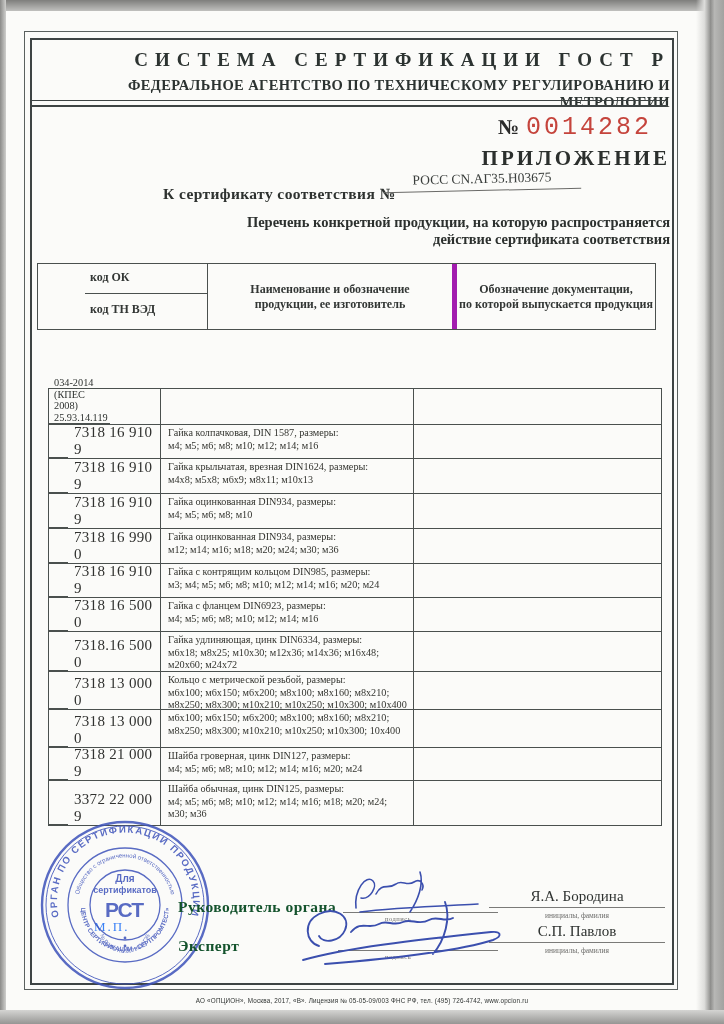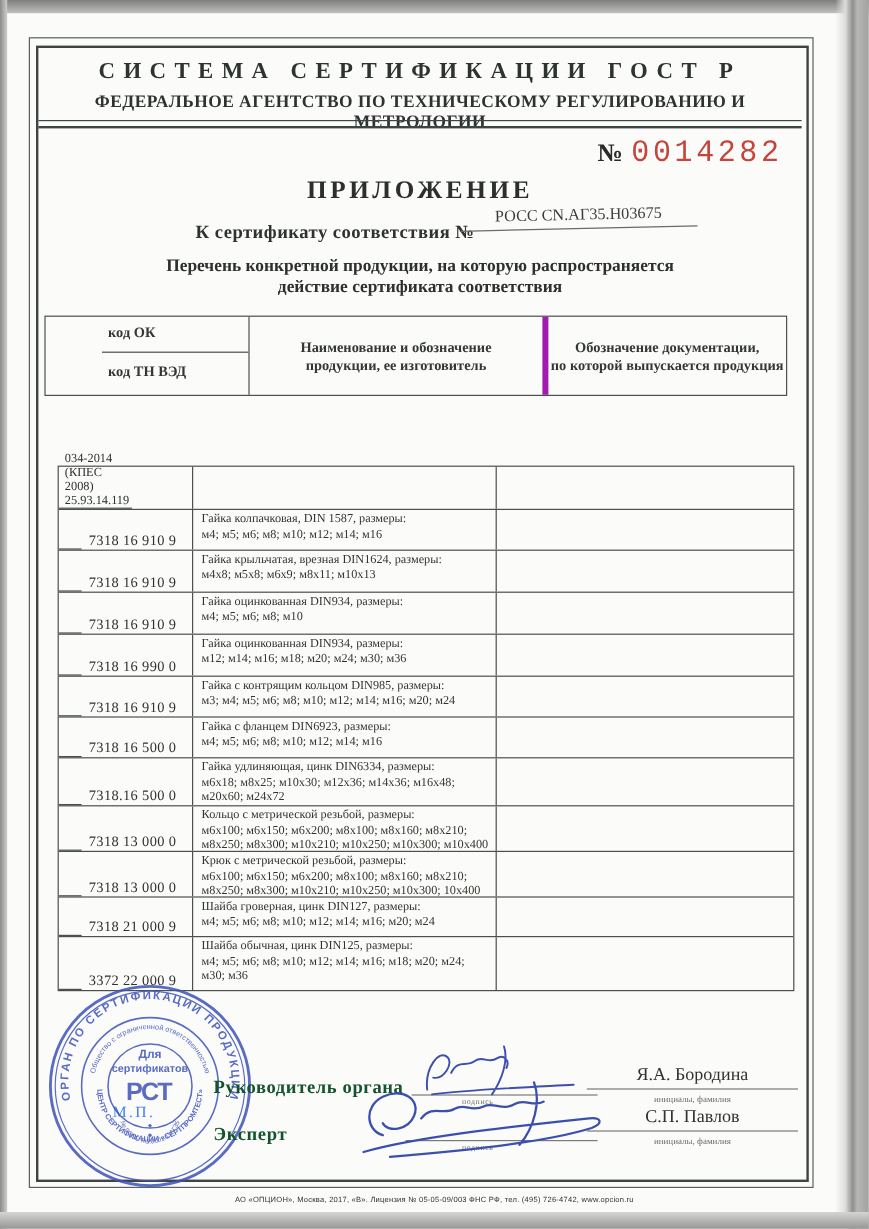--- a/index.html
+++ b/index.html
@@ -15,21 +15,21 @@
   .edge-left{position:absolute;left:0;top:0;width:6px;height:1024px;background:linear-gradient(90deg,#8b8b89,#cfcfcd);}
   .edge-right{position:absolute;right:0;top:0;width:28px;height:1024px;
     background:linear-gradient(90deg,rgba(250,250,248,0) 0%,#dddddb 30%,#8f8f8d 52%,#b7b7b5 66%,#a2a2a0 100%);}
   .edge-bottom{position:absolute;left:0;bottom:0;width:724px;height:14px;background:linear-gradient(#d5d5d3,#969694);}
 
   
   .frame-outer{position:absolute;left:24px;top:31px;width:652px;height:957px;border:1px solid #5a605e;}
   .frame-inner{position:absolute;left:30px;top:38px;width:640px;height:943px;border:2px solid #3e4444;}
 
   .abs{position:absolute;}
-  .center640{left:30px;width:640px;text-align:center;}
+  .center640{left:30px;width:640px;text-align:right;}
 
   .h1{top:49px;font-size:19px;font-weight:bold;letter-spacing:7px;color:#2c3331;}
   .h2{top:77px;font-size:14.5px;font-weight:bold;letter-spacing:.4px;color:#2c3331;}
   .hrule{left:32px;top:100px;width:636px;height:4px;border-top:1px solid #3e4444;border-bottom:2px solid #3e4444;}
 
   .formno{left:498px;top:113px;display:flex;align-items:baseline;gap:7px;}
   .formno .nsign{font-size:21px;font-weight:bold;color:#2b2b2b;}
   .formno .ndigits{font-family:"Liberation Mono",monospace;font-size:25px;color:#c5443c;letter-spacing:3px;transform:scaleY(1.04);}
 
   .doctitle{top:146px;font-size:21px;font-weight:bold;letter-spacing:3px;color:#2b2f2d;}
@@ -50,21 +50,21 @@
   .htable span{display:block;}
   .hfont{font-size:12px;font-weight:600;color:#333735;line-height:15px;}
 
   
   .dtable{left:48px;top:388px;width:614px;border:1px solid #4a504e;box-sizing:border-box;}
   .drow{display:flex;border-bottom:1px solid #4a504e;box-sizing:border-box;}
   .drow:last-child{border-bottom:none;}
   .dc1{width:112px;border-right:1px solid #4a504e;display:flex;flex-direction:row;box-sizing:border-box;align-items:flex-end;}
   .dc1 .c1t{flex:0 0 19px;border-bottom:1px solid #4a504e;font-size:10.3px;line-height:11.5px;padding:1px 2px 0 5px;box-sizing:border-box;}
   .dc1 .c1t.tall{flex:0 0 24px;}
-  .dc1 .c1b{flex:1;font-size:12px;letter-spacing:.3px;padding:2px 0 0 6px;color:#30312f;margin-top:48px;}
+  .dc1 .c1b{flex:1;font-size:15px;letter-spacing:.3px;padding:2px 0 0 6px;color:#30312f;margin-top:48px;}
   .dc2{width:253px;border-right:1px solid #4a504e;font-size:10.2px;line-height:12.6px;padding:2px 5px 1px 7px;box-sizing:border-box;color:#33342f;overflow:hidden;}
   .dc2 span{display:block;}
   .dc3{flex:1;}
 
   
   .mp{left:94px;top:919px;font-size:13px;color:#3b82f6;letter-spacing:2px;}
   .stamp{left:38px;top:818px;width:174px;height:174px;opacity:.86;}
   .roletitle{font-size:15.5px;font-weight:bold;letter-spacing:.5px;color:#14532d;}
   .role1{left:178px;top:898px;}
   .role2{left:178px;top:937px;}
@@ -241,21 +241,20 @@
         </div>
       <div class="dc3"></div>
     </div>
 
     <div class="drow" style="height:38px">
       <div class="dc1">
           <div class="c1t"></div>
           <div class="c1b">7318 13 000 0</div>
         </div>
       <div class="dc2">
-          <span>Крюк с метрической резьбой, размеры:</span>
           <span>м6х100; м6х150; м6х200; м8х100; м8х160; м8х210; м8х250; м8х300; м10х210; м10х250; м10х300; 10х400</span>
         </div>
       <div class="dc3"></div>
     </div>
 
     <div class="drow" style="height:33px">
       <div class="dc1">
           <div class="c1t"></div>
           <div class="c1b">7318 21 000 9</div>
         </div>

